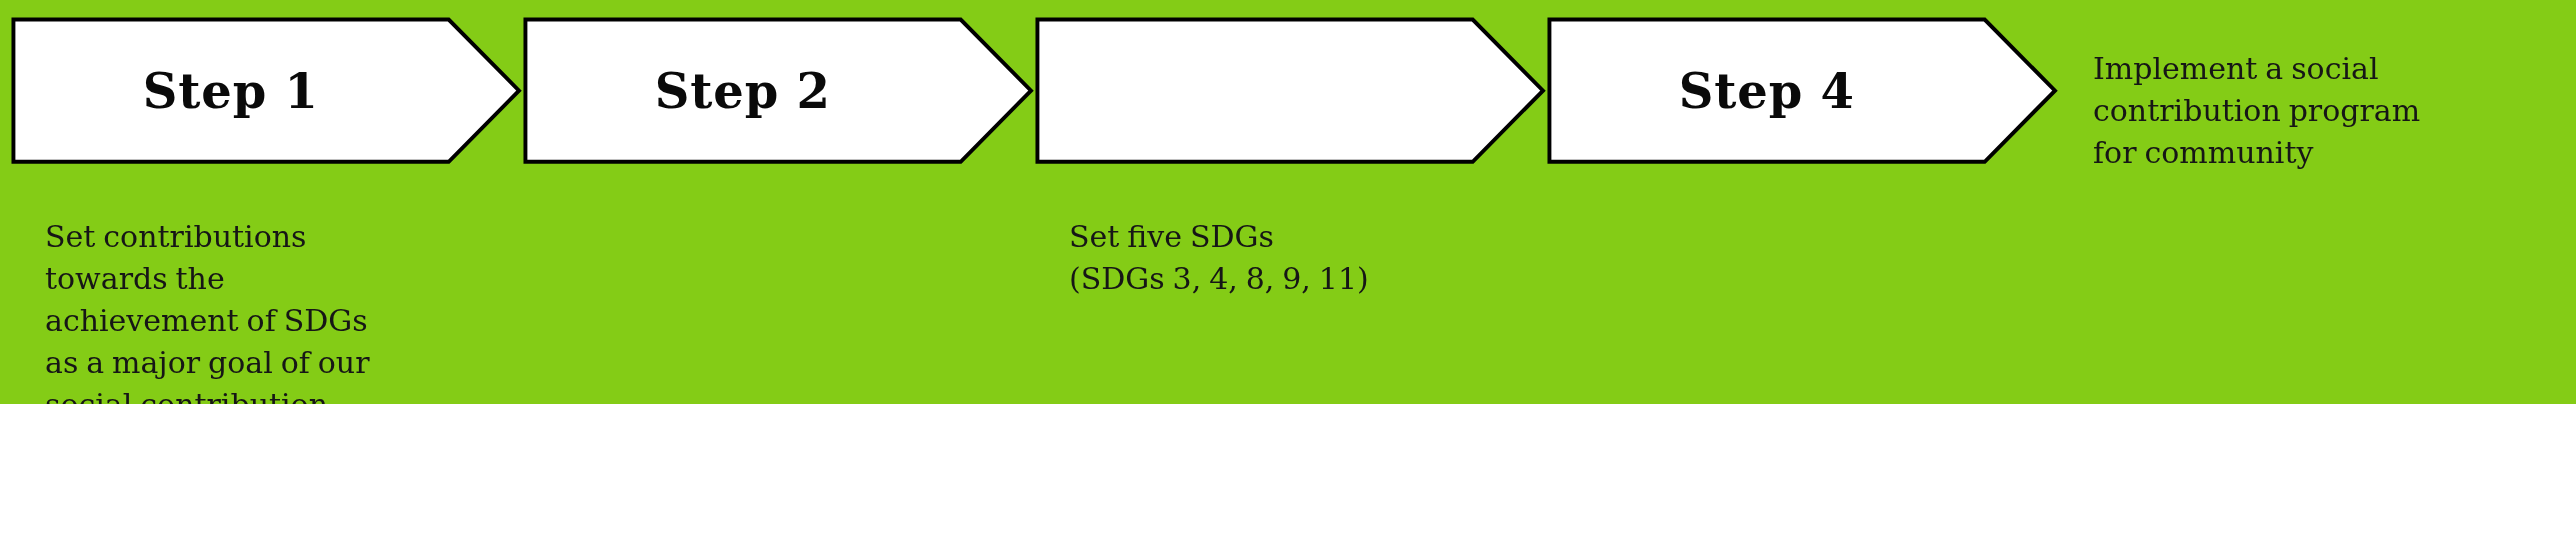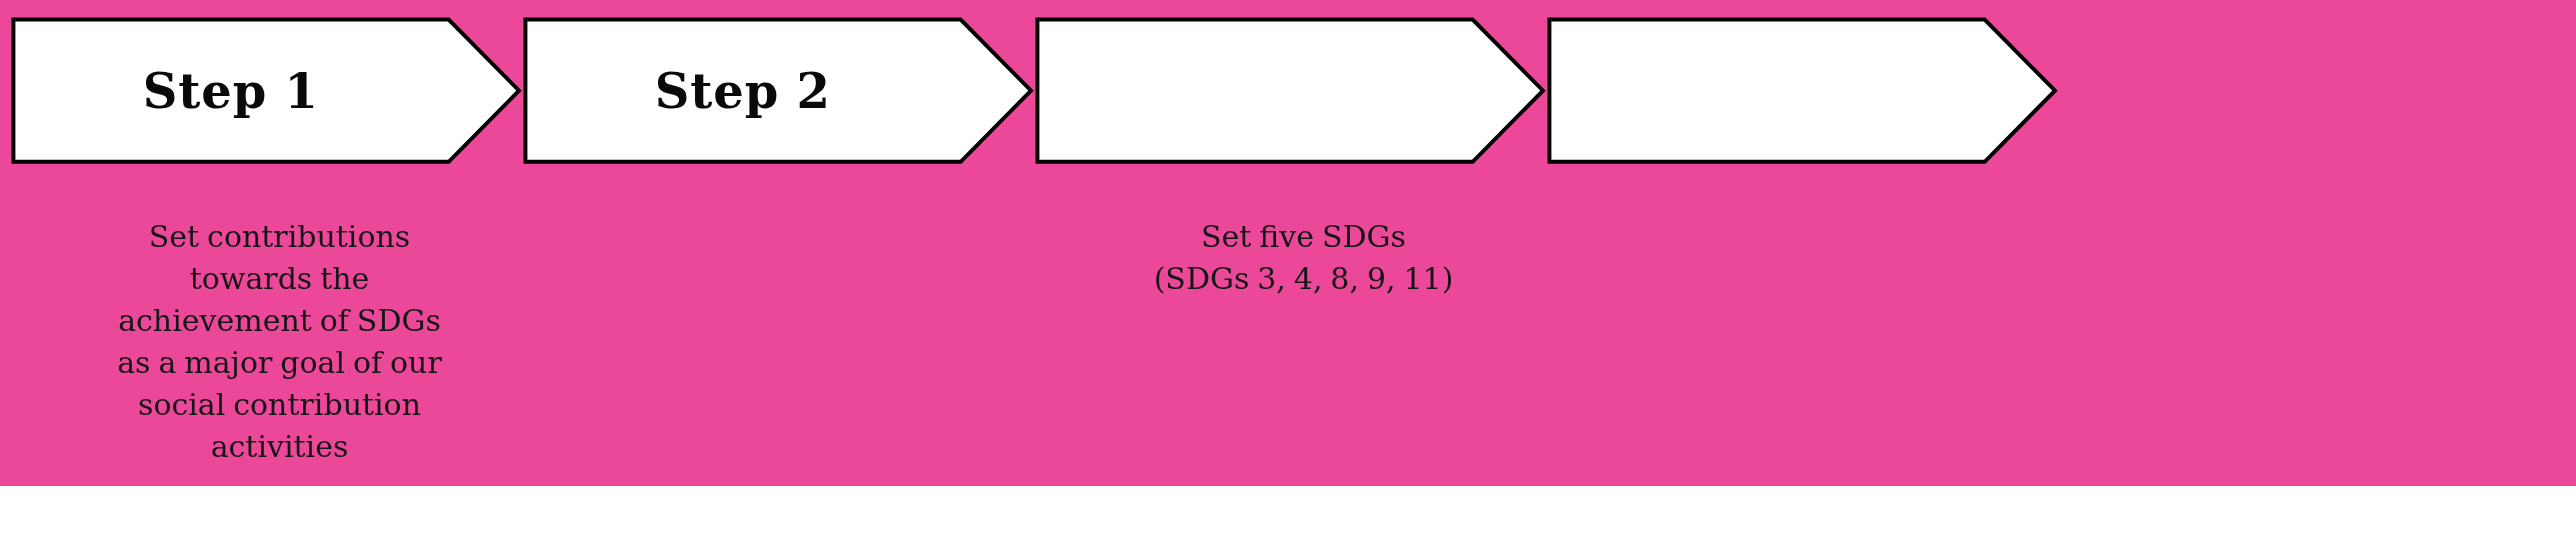--- a/index.html
+++ b/index.html
@@ -3,29 +3,28 @@
 <meta charset="utf-8">
 <style>
   html, body {
     margin: 0;
     padding: 0;
     background: #ffffff;
   }
   .canvas {
     position: relative;
     width: 2576px;
-    height: 486px;
-    background: #ec4899;
+    height: 404px;
+    background: #84cc16;
     box-sizing: border-box;
     padding-left: 11px;
     display: flex;
     font-family: "DejaVu Serif", "Liberation Serif", serif;
     color: #111111;
     overflow: hidden;
-    text-align: center;
   }
   .step {
     position: relative;
     flex: 0 0 512px;
     width: 512px;
     height: 555px;
   }
   .arrow-wrap {
     position: relative;
     width: 512px;
@@ -103,19 +102,23 @@
     </div>
     <div class="step-desc">Set five SDGs
 (SDGs 3, 4, 8, 9, 11)</div>
   </div>
 
   <div class="step">
     <div class="arrow-wrap">
       <svg class="arrow-svg" viewBox="0 0 655 215" xmlns="http://www.w3.org/2000/svg" aria-hidden="true">
         <polygon class="arrow-shape" points="3,25 560,25 650,116 560,207 3,207"></polygon>
       </svg>
+      <div class="step-label">Step 4</div>
     </div>
   </div>
 
   <div class="step">
+    <div class="step-desc">Implement a social
+contribution program
+for community</div>
   </div>
 </div>
 
 
 </body></html>

